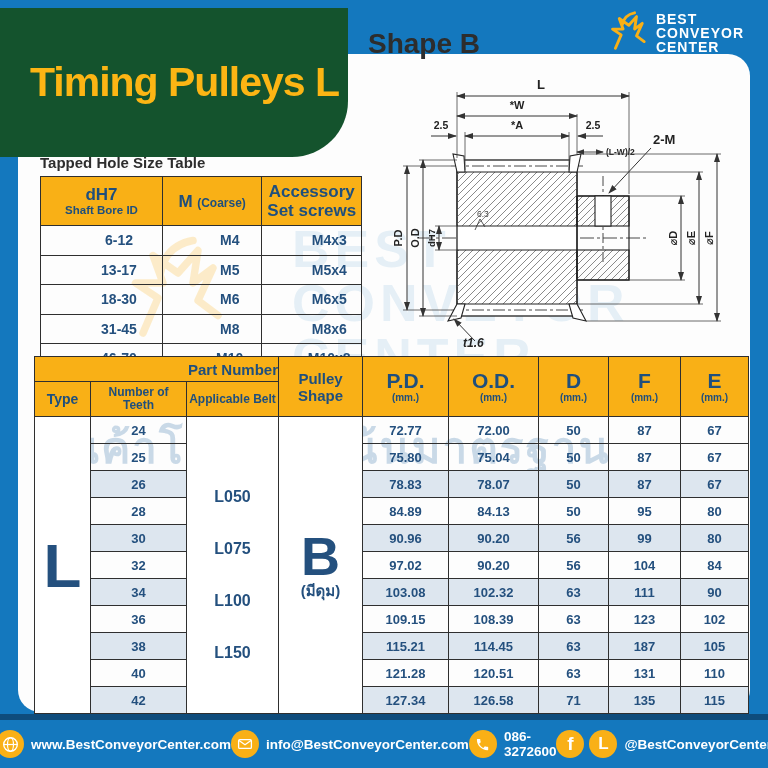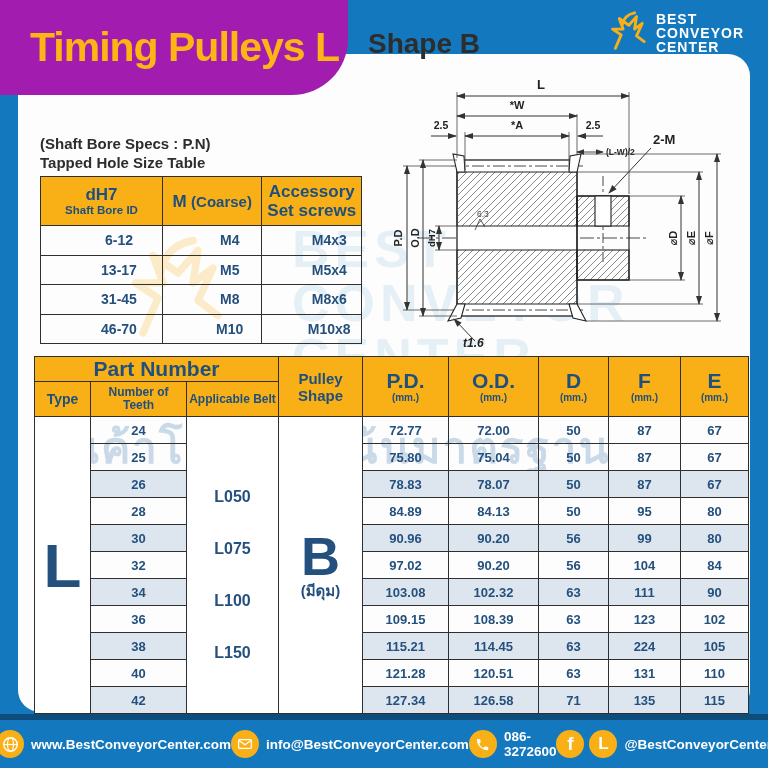--- a/index.html
+++ b/index.html
@@ -8,44 +8,44 @@
     background:#1478BE;
     font-family:"Liberation Sans","DejaVu Sans",sans-serif;
     -webkit-font-smoothing:antialiased;
   }
   .panel{position:absolute;left:18px;top:54px;right:18px;bottom:56px;background:#FDFDFD;border-radius:22px;z-index:1;}
   
   .wm-logo{position:absolute;left:292px;top:222px;z-index:2;color:rgba(20,120,190,.10);font-weight:bold;font-size:52px;line-height:54px;letter-spacing:5px;}
   .wm-goat{position:absolute;left:108px;top:228px;z-index:2;opacity:.22;}
   .wm-thai{position:absolute;left:40px;top:412px;z-index:3;font-size:44px;font-weight:bold;color:rgba(70,125,175,.28);letter-spacing:2px;white-space:nowrap;pointer-events:none;}
   
-  .title-block{position:absolute;left:0;top:0;width:348px;height:95px;background:#a21caf;border-bottom-right-radius:56px;z-index:4;display:flex;align-items:center;}
+  .title-block{position:absolute;left:0;top:8px;width:348px;height:149px;background:#14532d;border-bottom-right-radius:56px;z-index:4;display:flex;align-items:center;}
   .title-block h1{margin:0 0 0 30px;font-size:41px;letter-spacing:-1px;color:#FCB514;font-weight:bold;}
   
   .logo{position:absolute;top:8px;right:24px;z-index:5;display:flex;align-items:center;gap:8px;}
   .logo-text{color:#fff;font-weight:bold;font-size:14px;line-height:14px;letter-spacing:1px;}
   
   .shape-b{position:absolute;left:368px;top:28px;z-index:5;font-size:28px;font-weight:bold;color:#2D2D2D;}
   
   .diagram{position:absolute;left:385px;top:58px;width:360px;height:300px;z-index:3;}
   
   .tapped-title{position:absolute;left:40px;top:134px;z-index:3;font-size:15px;line-height:19px;font-weight:bold;color:#2D2D2D;}
   table{border-collapse:collapse;}
   .tapped{position:absolute;left:40px;top:176px;width:322px;z-index:3;}
   .tapped th,.tapped td{border:1.6px solid #2F2F2F;text-align:center;padding-left:36px;}
   .tapped thead th{background:#F9B016;color:#1F4F7D;height:44px;padding:2px;}
   .tapped .h-main{font-size:17px;font-weight:bold;display:block;line-height:19px;}
   .tapped .h-sub{font-size:11.5px;font-weight:bold;display:block;line-height:13px;}
-  .tapped .h-inline{font-size:15px;font-weight:bold;}
+  .tapped .h-inline{font-size:12px;font-weight:bold;}
   .tapped tbody td{height:26.5px;font-size:14px;font-weight:bold;color:#24507E;background:transparent;}
   
   .main{position:absolute;left:34px;top:356px;width:714px;z-index:4;table-layout:fixed;}
   .main th,.main td{border:1.6px solid #2F2F2F;text-align:center;padding:0;}
   .main thead th{background:#F9B016;color:#1F4F7D;}
-  .main .pn{height:24px;font-size:21px;}
+  .main .pn{height:24px;font-size:15px;text-align:right;}
   .main .sub{height:34px;font-size:12px;line-height:13px;padding:0 2px;}
   .main .sub.type{font-size:14px;}
   .main .ps{font-size:15px;}
   .main .dimh .big{display:block;font-size:21px;line-height:22px;}
   .main .dimh .unit{display:block;font-size:10px;line-height:11px;}
   .main tbody td{height:26px;font-size:13px;font-weight:bold;color:#24507E;background:transparent;}
   .main tbody tr.alt td{background:#DDE6EF;}
   .main .type-cell{font-size:62px;color:#24507E;background:#fff !important;}
   .main .belt-cell{background:#fff !important;}
   .main .belt-cell div{font-size:16px;line-height:33px;margin-top:19px;}
@@ -211,20 +211,25 @@
   <tbody>
     <tr>
         <td>6-12</td>
         <td>M4</td>
         <td>M4x3</td>
       </tr>
     <tr>
         <td>13-17</td>
         <td>M5</td>
         <td>M5x4</td>
+      </tr>
+    <tr>
+        <td>18-30</td>
+        <td>M6</td>
+        <td>M6x5</td>
       </tr>
     <tr>
         <td>31-45</td>
         <td>M8</td>
         <td>M8x6</td>
       </tr>
     <tr>
         <td>46-70</td>
         <td>M10</td>
         <td>M10x8</td>
@@ -349,21 +354,21 @@
         <td>108.39</td>
         <td>63</td>
         <td>123</td>
         <td>102</td>
       </tr>
     <tr class="alt">
         <td>38</td>
         <td>115.21</td>
         <td>114.45</td>
         <td>63</td>
-        <td>224</td>
+        <td>187</td>
         <td>105</td>
       </tr>
     <tr>
         <td>40</td>
         <td>121.28</td>
         <td>120.51</td>
         <td>63</td>
         <td>131</td>
         <td>110</td>
       </tr>

